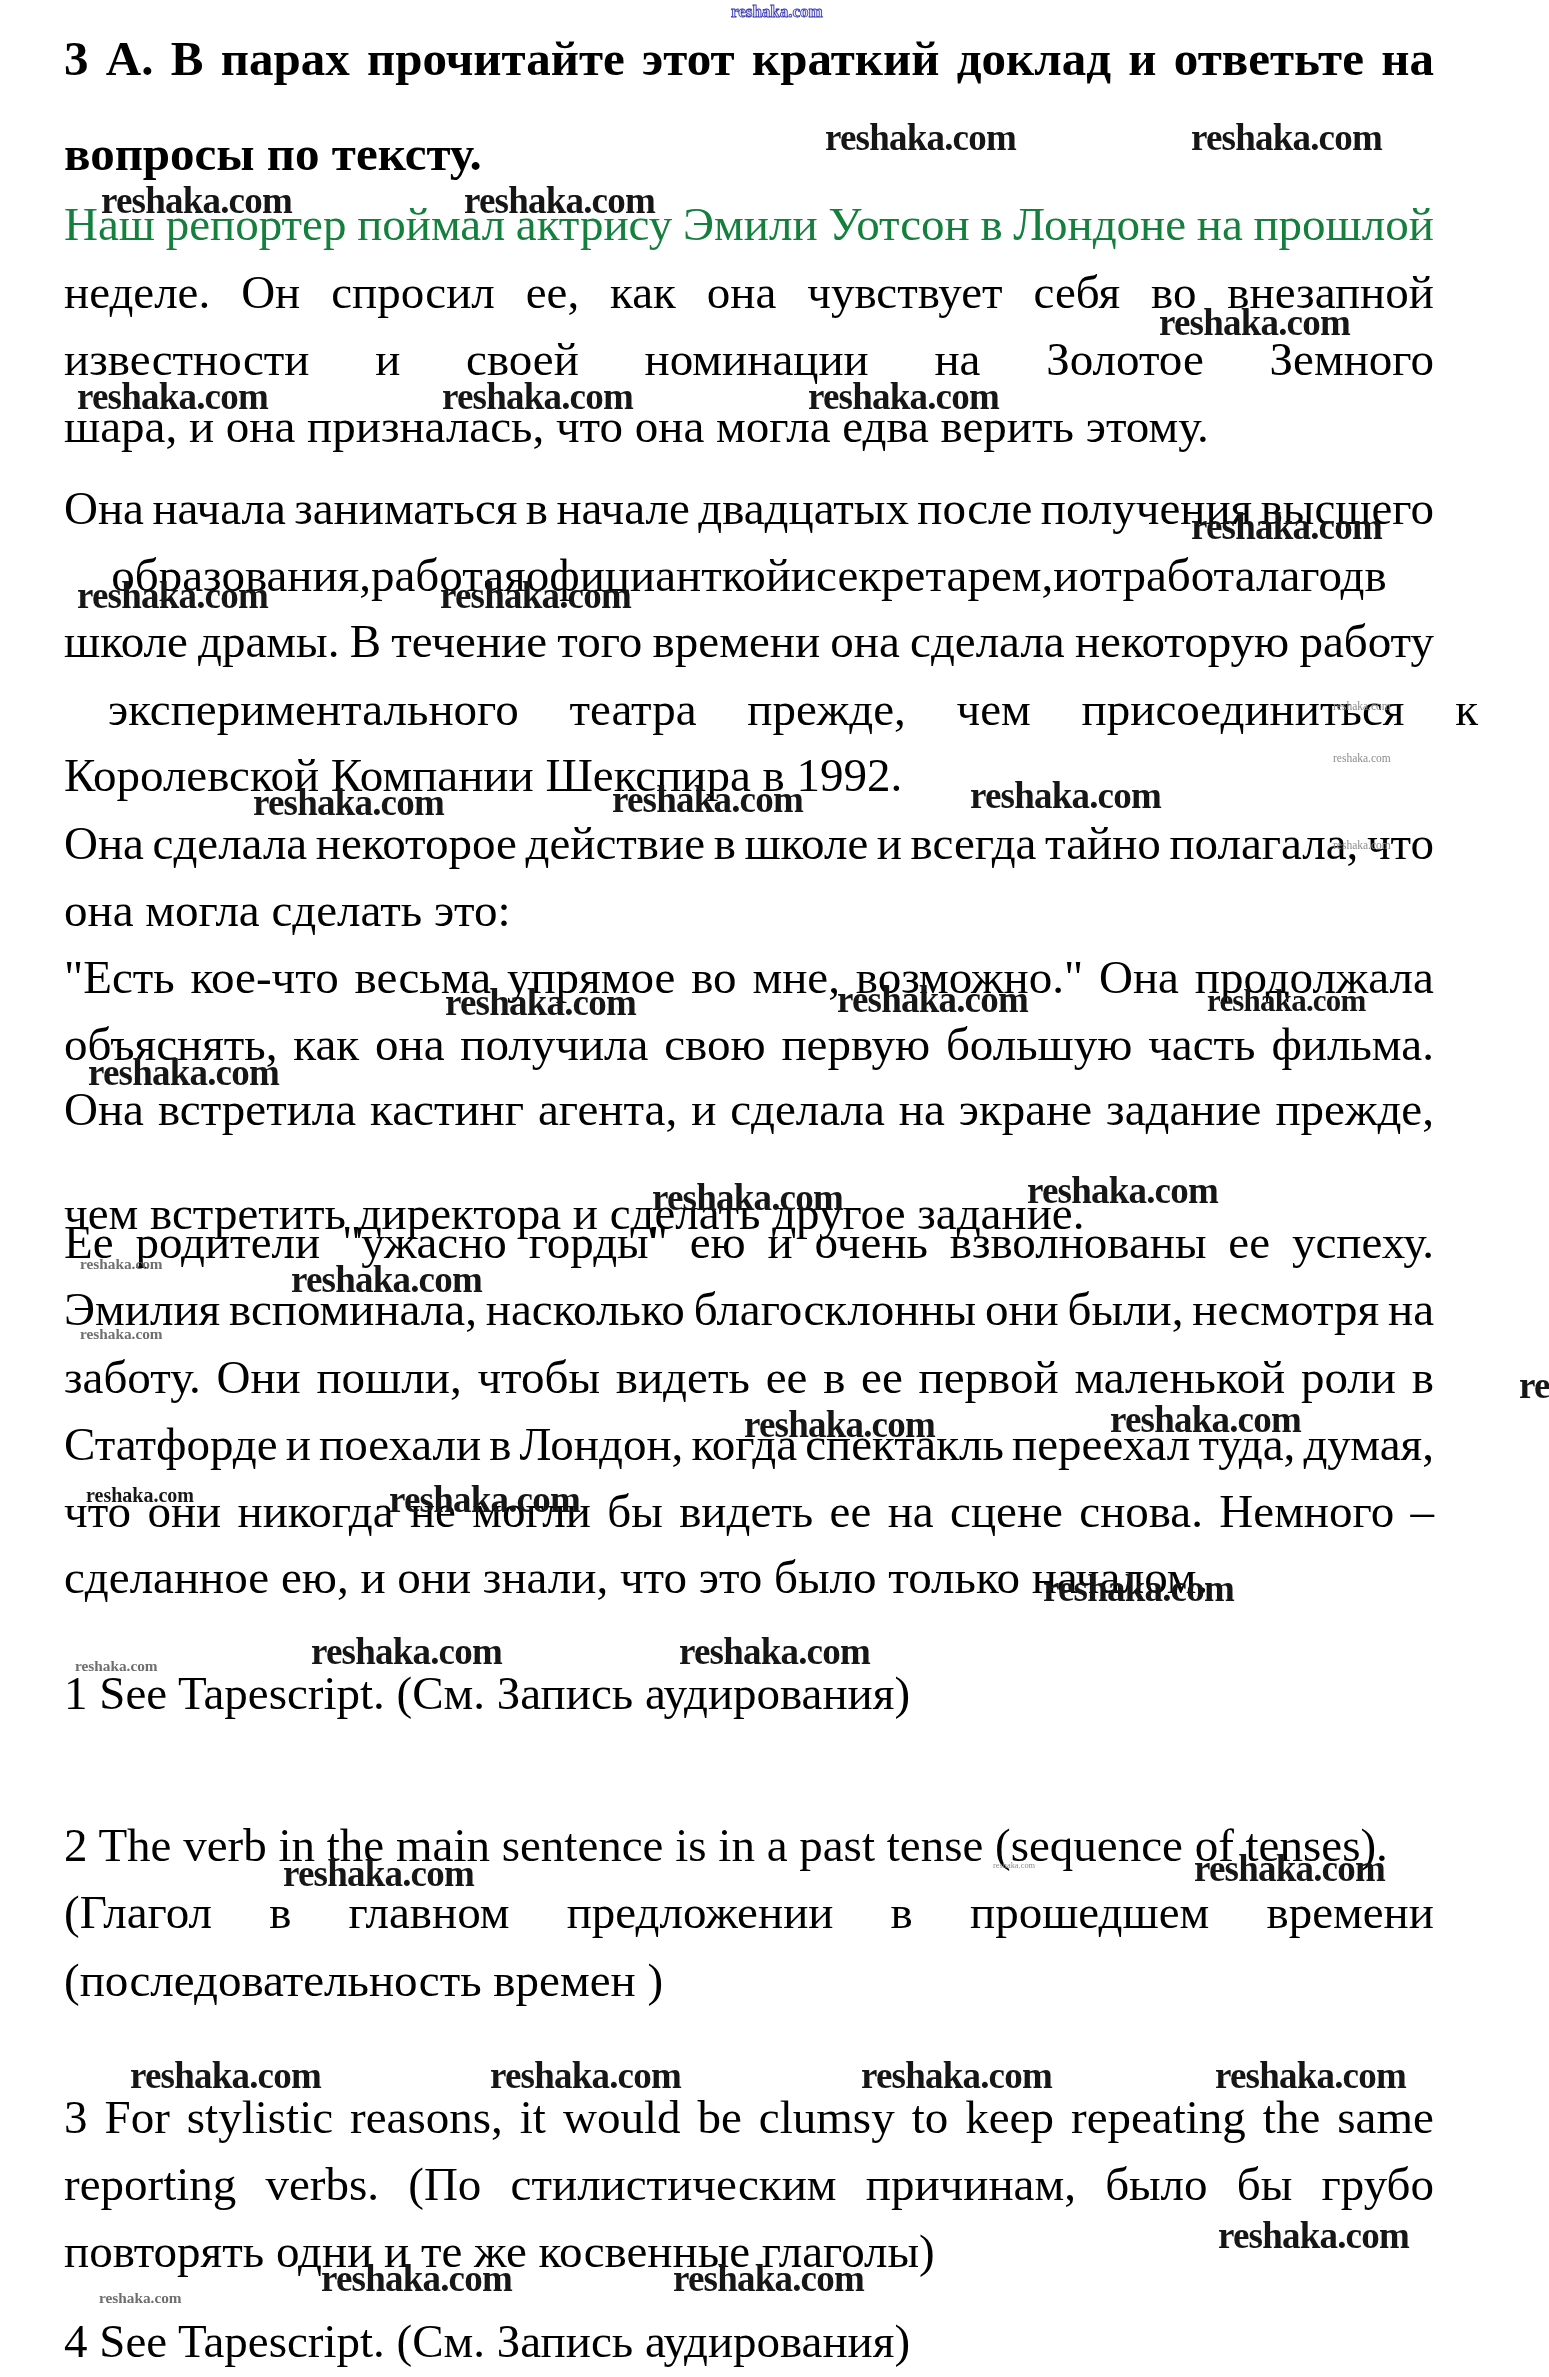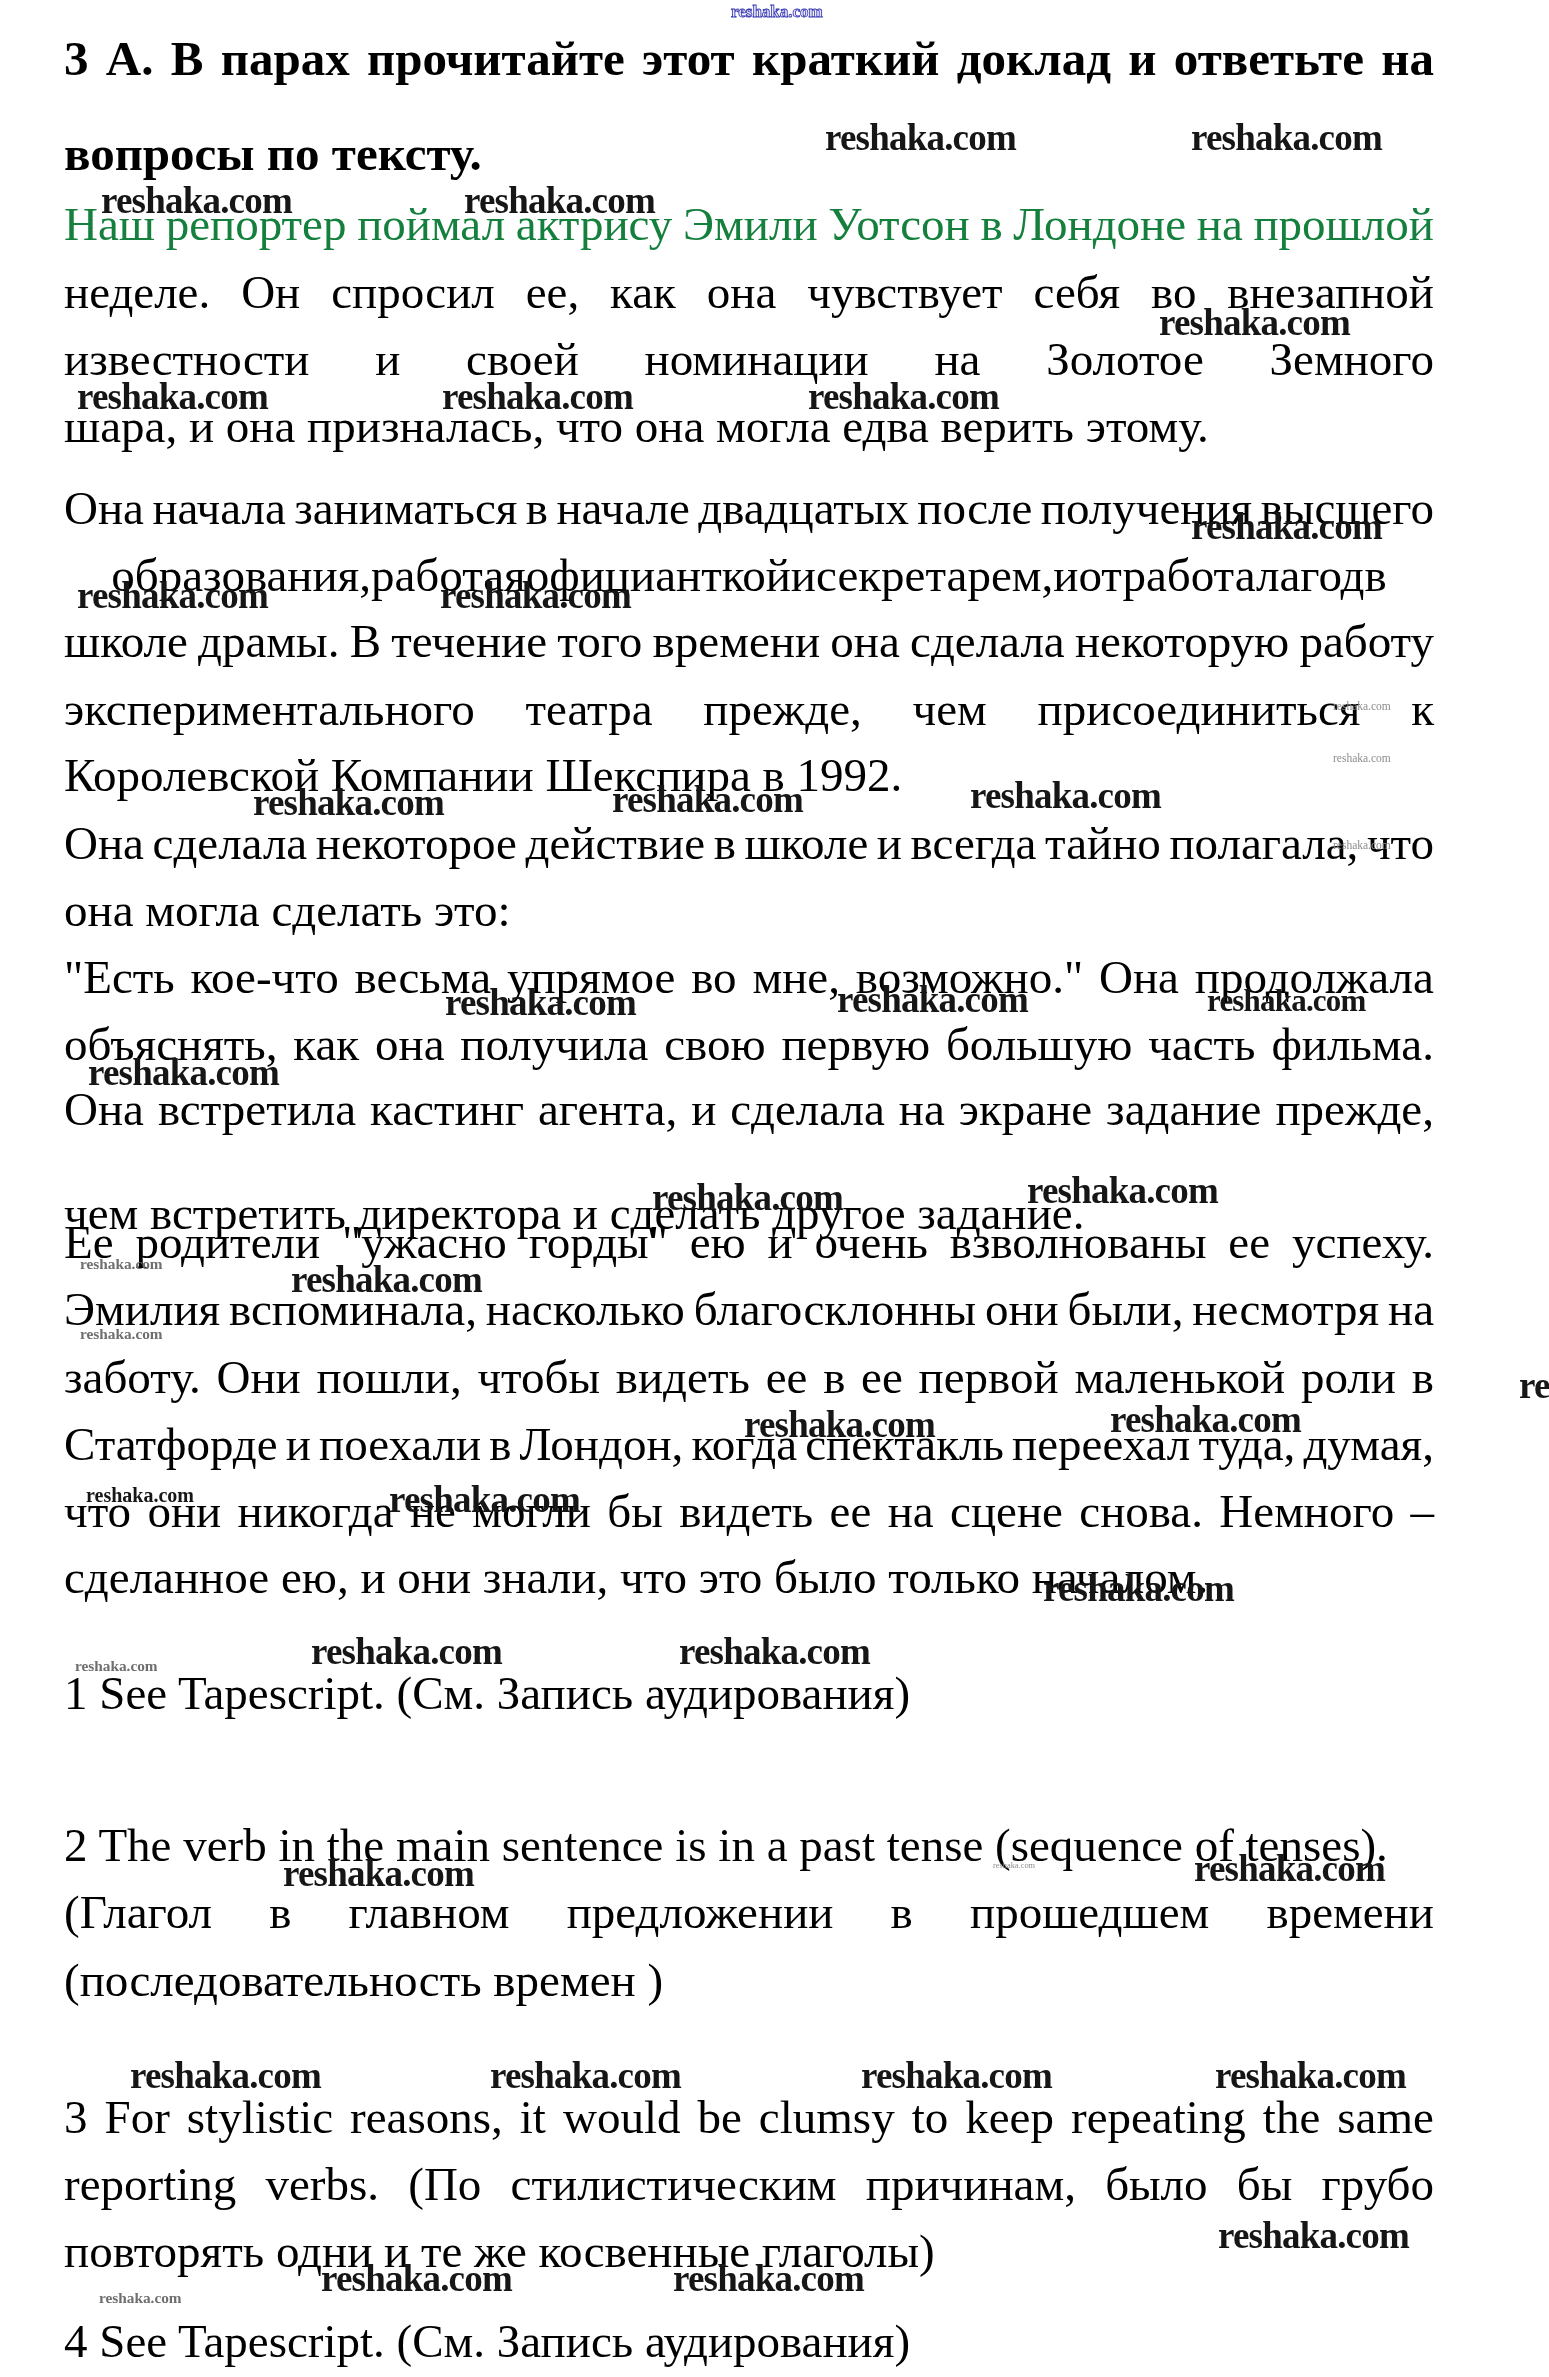--- a/index.html
+++ b/index.html
@@ -132,21 +132,21 @@
         <span>драмы.</span>
         <span>В</span>
         <span>течение</span>
         <span>того</span>
         <span>времени</span>
         <span>она</span>
         <span>сделала</span>
         <span>некоторую</span>
         <span>работу</span>
       </div>
-      <div class="tl body justify" style="top: 682px; color: rgb(0, 0, 0);">
+      <div class="tl body justify" style="top: 682px; color: rgb(0, 0, 0); margin-left: 44px;">
         <span>экспериментального</span>
         <span>театра</span>
         <span>прежде,</span>
         <span>чем</span>
         <span>присоединиться</span>
         <span>к</span>
       </div>
       <div class="tl body" style="top: 748px; color: rgb(0, 0, 0);">Королевской Компании Шекспира в 1992.</div>
       <div class="tl body justify" style="top: 816px; color: rgb(0, 0, 0);">
         <span>Она</span>

